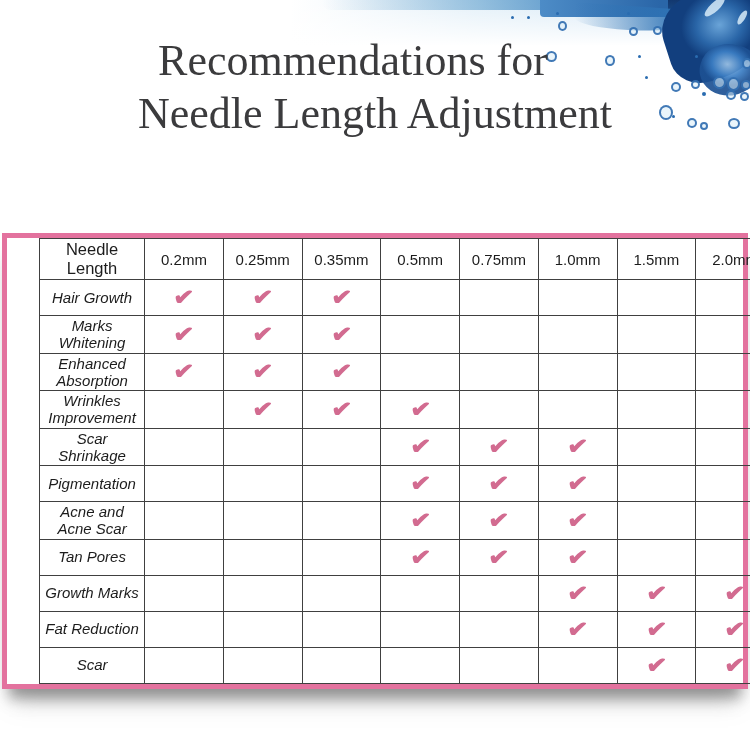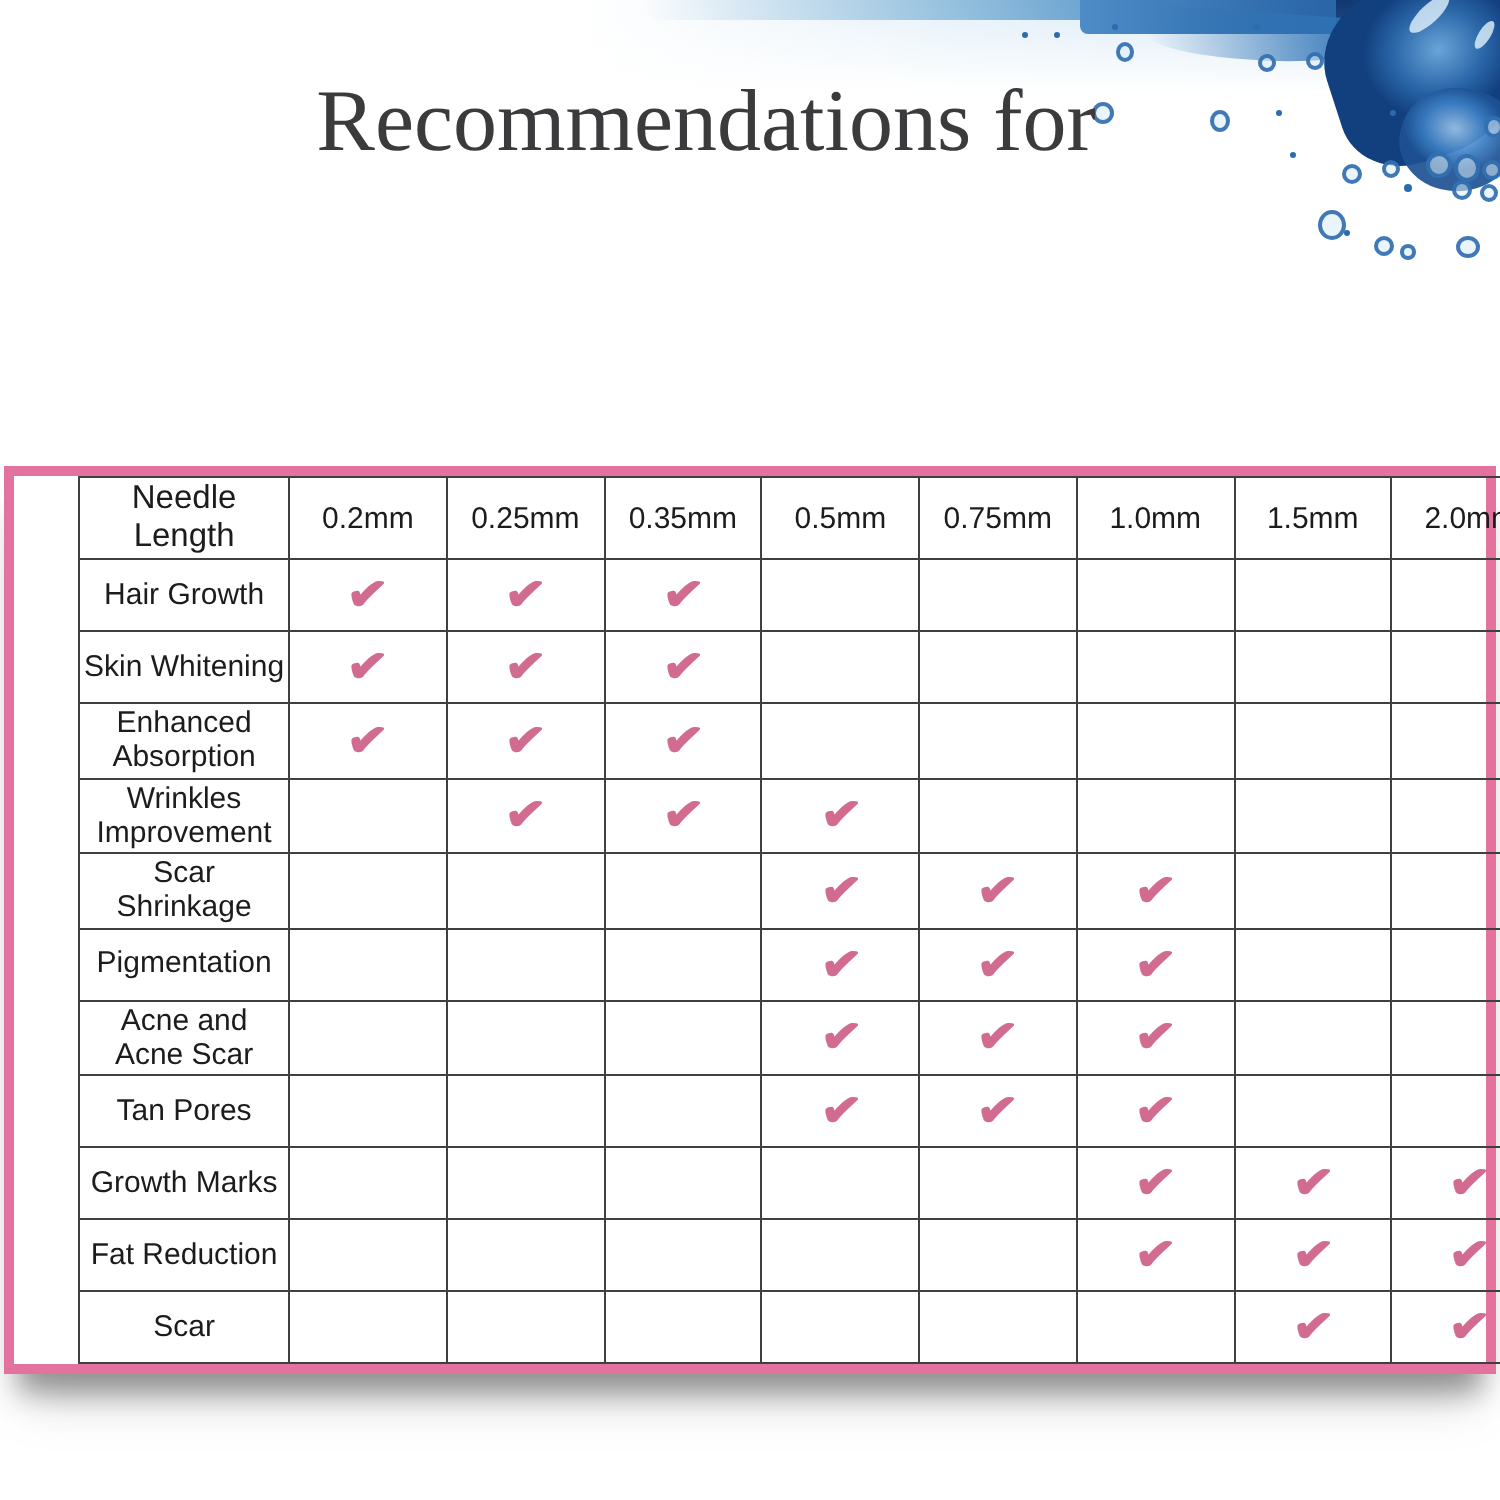--- a/index.html
+++ b/index.html
@@ -74,21 +74,21 @@
   table.grid{border-collapse:collapse;width:100%;table-layout:fixed;margin-left:32px;}
   .grid th,.grid td{
     border:1px solid var(--grid-color,#404040);
     text-align:center;vertical-align:middle;padding:1px 2px;
     color:#1c1c1c;overflow:hidden;
   }
   .grid th{height:37px;font-size:15px;font-weight:400;}
   .grid th.col-label{font-size:16.5px;}
   .grid col.c-label{width:14.3%;}
   .grid td{height:33px;font-size:15px;}
-  .grid td.row-label{white-space:pre-line;line-height:1.15;}
+  .grid td.row-label{white-space:pre-line;line-height:1.15;font-style:italic;}
   .check{
     display:inline-block;font-size:23px;font-weight:bold;line-height:1;
     color:var(--check-color,#d26b90);
     transform:rotate(4deg) scaleX(1.08);
   }
 </style>
 </head>
 <body>
 
 <div class="page">
@@ -128,20 +128,21 @@
     <i class="b" style="left:659px;top:105px;width:10px;height:11px;"></i>
     <i class="d" style="left:672px;top:115px;width:3px;height:3px;"></i>
     <i class="b" style="left:687px;top:118px;width:6px;height:6px;"></i>
     <i class="b" style="left:700px;top:122px;width:4px;height:4px;"></i>
     <i class="b" style="left:728px;top:118px;width:8px;height:7px;"></i>
     <i class="b" style="left:742px;top:58px;width:6px;height:7px;"></i>
   </div>
 
   <div class="title">
     <div class="l1">Recommendations for</div>
+    <div class="l2">Needle Length Adjustment</div>
   </div>
 
   <div class="table-frame">
     <table class="grid">
       <colgroup>
           <col class="c-label">
           <col>
           <col>
           <col>
           <col>
@@ -169,21 +170,21 @@
             <td><span class="check">✔</span></td>
             <td><span class="check">✔</span></td>
             <td><span class="check">✔</span></td>
             <td></td>
             <td></td>
             <td></td>
             <td></td>
             <td></td>
           </tr>
           <tr>
-            <td class="row-label">Skin Whitening</td>
+            <td class="row-label">Marks Whitening</td>
             <td><span class="check">✔</span></td>
             <td><span class="check">✔</span></td>
             <td><span class="check">✔</span></td>
             <td></td>
             <td></td>
             <td></td>
             <td></td>
             <td></td>
           </tr>
           <tr>

